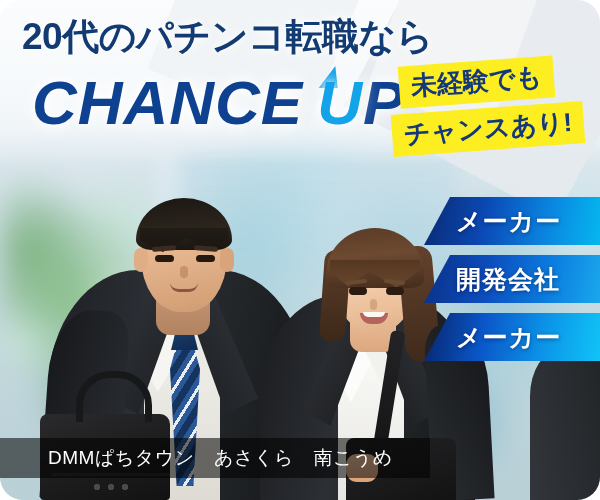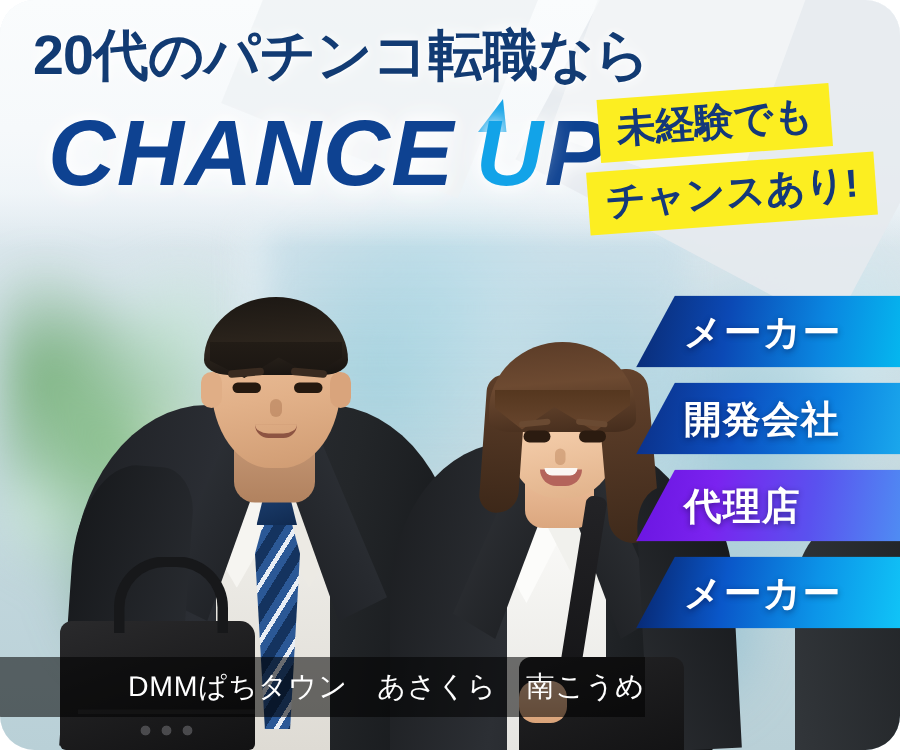--- a/index.html
+++ b/index.html
@@ -289,21 +289,21 @@
   }
   .nav0{background:linear-gradient(100deg,#0a2a72 0%,#0b49b5 35%,#0a86e0 70%,#05b7ef 100%);}
   .nav1{background:linear-gradient(100deg,#3c10d8 0%,#4423e8 28%,#2f63e8 68%,#4b93f2 100%);}
   .nav2{background:linear-gradient(100deg,#0b2f86 0%,#0c4fc0 38%,#0b7fe0 72%,#1aa7ec 100%);}
   .nav3{background:linear-gradient(100deg,#6a14e0 0%,#7a23ef 30%,#5a51ef 66%,#4f8cf3 100%);}
   .nav4{background:linear-gradient(100deg,#07246b 0%,#0a57c9 34%,#0c94e8 68%,#10c4f7 100%);}
 
   
   .caption{
     position:absolute;left:0;bottom:22px;width:430px;height:40px;
-    background:rgba(0,0,0,.55);display:flex;align-items:center;justify-content:flex-end;
+    background:rgba(0,0,0,.55);display:flex;align-items:center;
   }
   .caption span{
     color:#fff;font-size:19px;margin-left:48px;white-space:nowrap;
     letter-spacing:.5px;
   }
 </style>
 </head>
 <body>
 
 <div id="banner">
@@ -382,23 +382,20 @@
   <div class="badge badge1">未経験でも</div>
   <div class="badge badge2">チャンスあり!</div>
 
   <div class="navlist">
     <div class="navbtn nav0">
       <span>メーカー</span>
     </div>
     <div class="navbtn nav2">
       <span>開発会社</span>
     </div>
-    <div class="navbtn nav3">
-      <span>代理店</span>
-    </div>
     <div class="navbtn nav4">
       <span>メーカー</span>
     </div>
   </div>
 
   <div class="caption">
     <span>DMMぱちタウン　あさくら　南こうめ</span>
   </div>
 
 </div>

